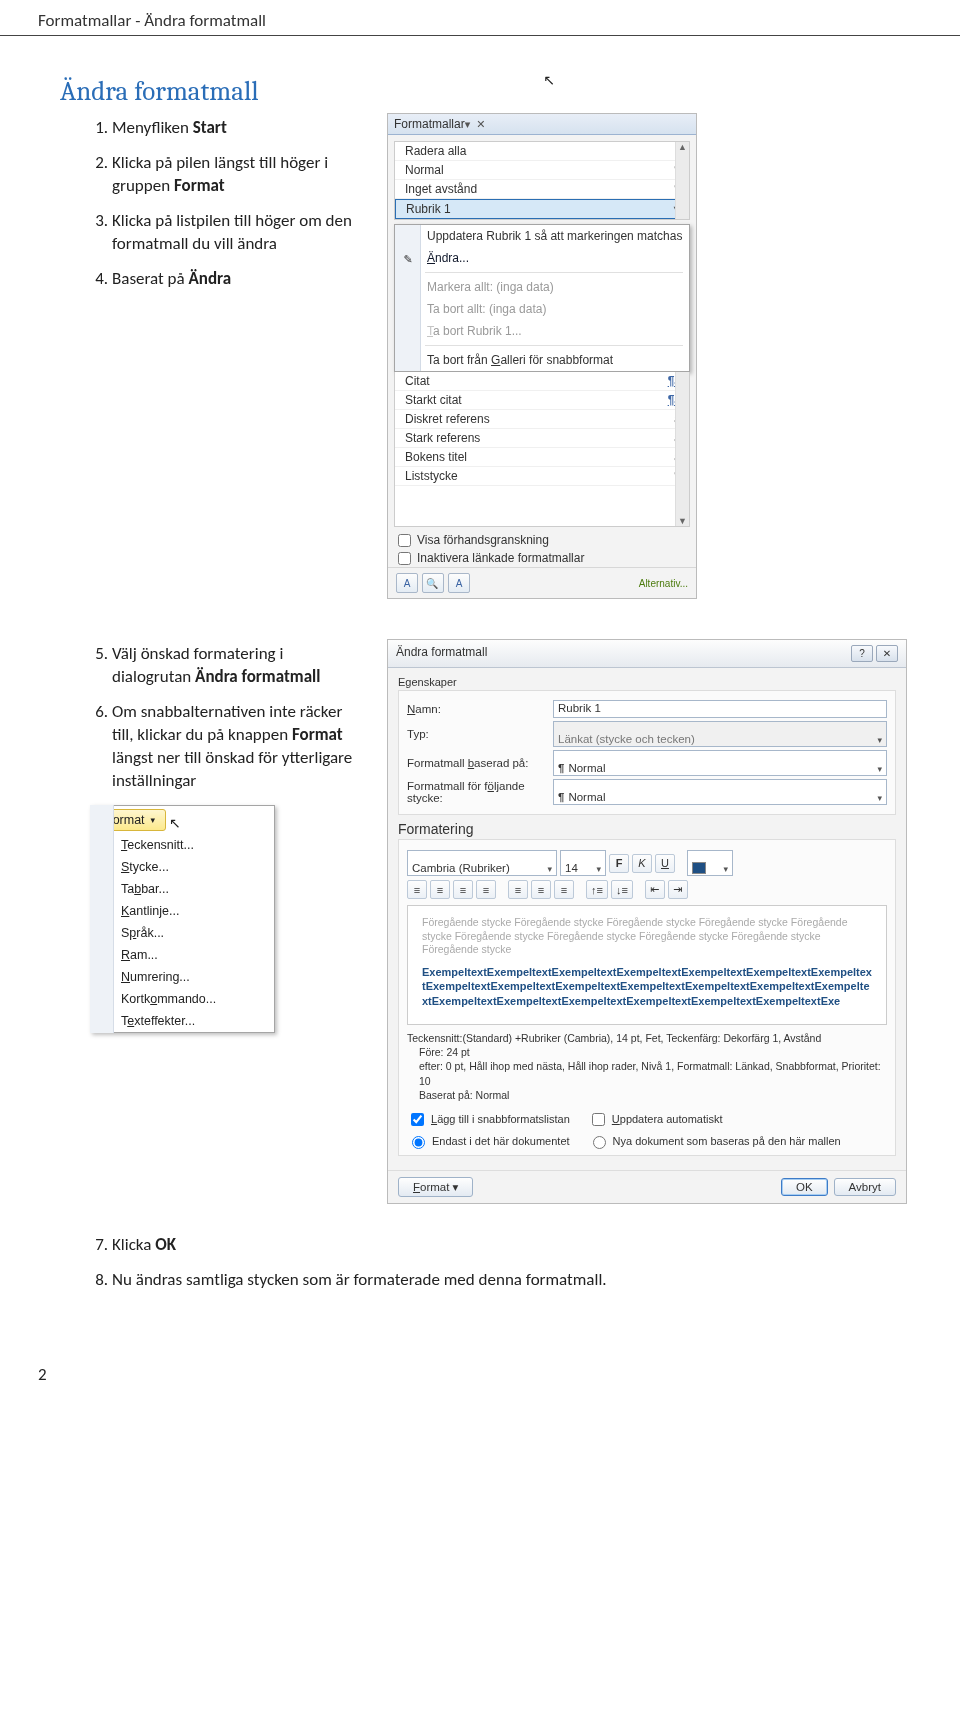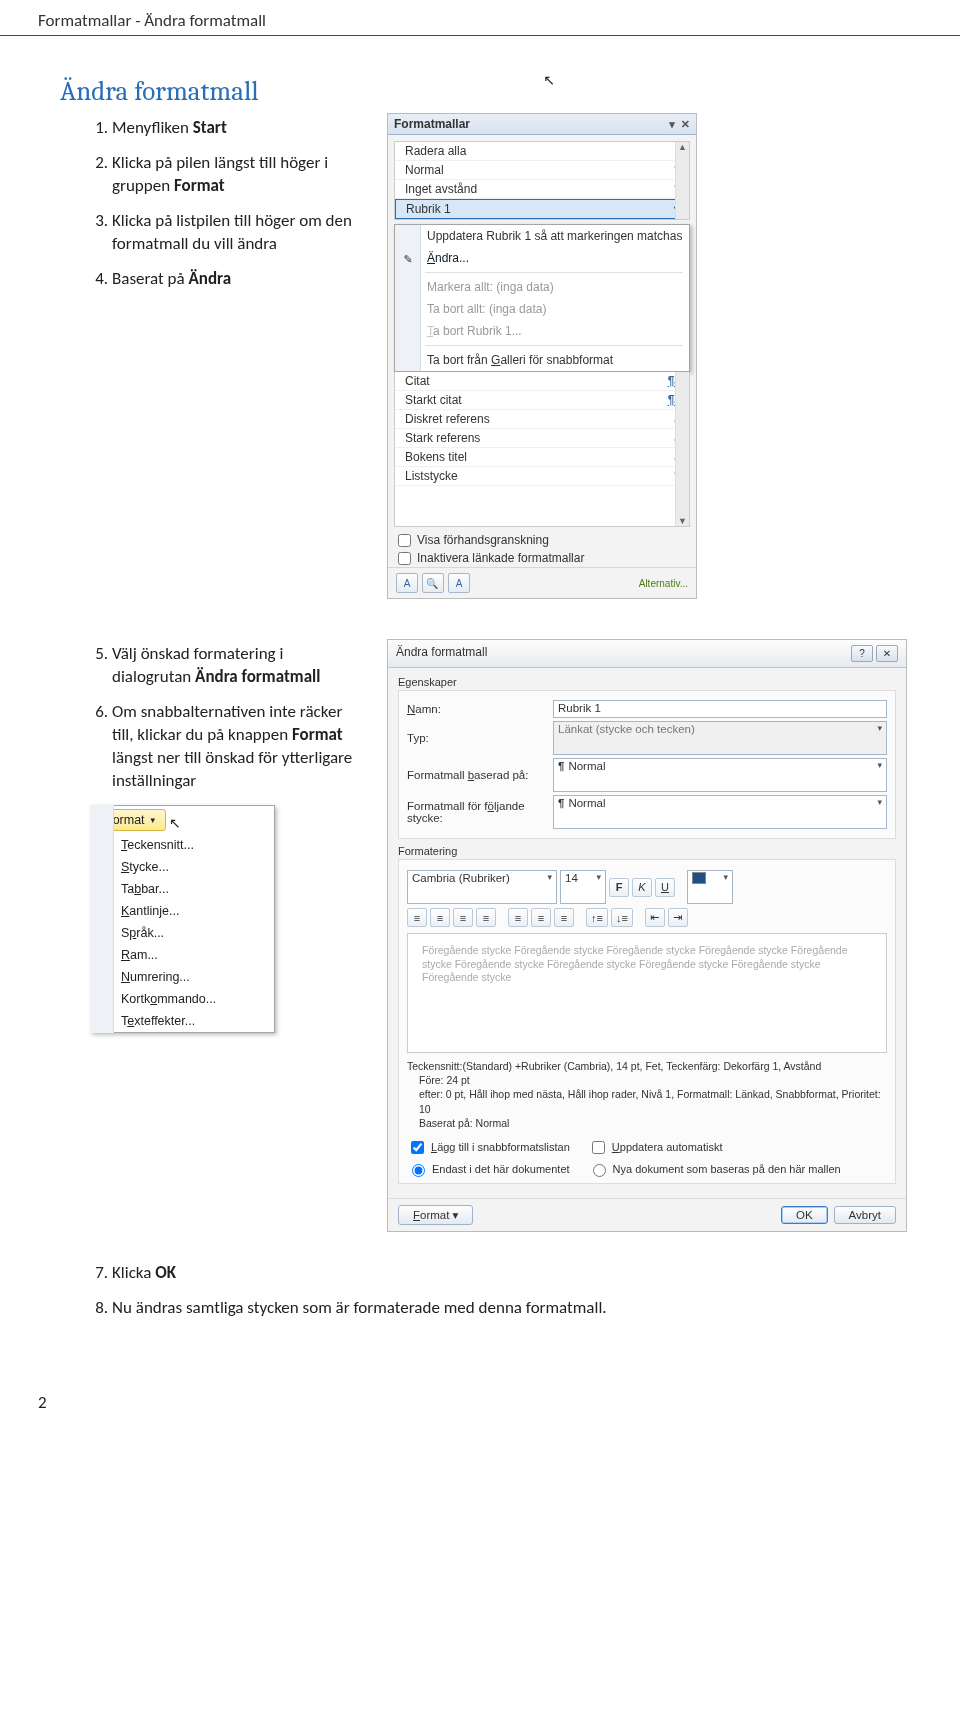--- a/index.html
+++ b/index.html
@@ -50,22 +50,22 @@
     font-size: 12px;
     font-family: "Segoe UI", Tahoma, sans-serif;
     color: #333;
   }
   
   .styles-panel { width: 310px; }
   .sp-title {
     background: linear-gradient(#e8eef7,#d6e2ef);
     border-bottom: 1px solid #9cb3d1;
     padding: 3px 6px;
-    display: flex; justify-content: space-between; align-items: center;
-    font-weight: 700;
+    display: flex; justify-content: flex-start; align-items: center;
+    font-weight: 400;
   }
   .sp-title .icons { display: flex; gap: 6px; color: #555; font-size: 11px; }
   .sp-list { background: #fff; border: 1px solid #ccc; margin: 6px 6px 4px 6px; position: relative; }
   .sp-item { display: flex; justify-content: space-between; padding: 2px 8px 2px 10px; border-bottom: 1px solid #f0f0f0; }
   .sp-item.sel { background: #d6e8f7; border: 1px solid #2a6eb3; }
   .sp-sym { color: #555; font-size: 12px; font-weight: 700; }
   .sp-sym.link { color: #3f68a7; text-decoration: underline; }
   .sp-scroll { position: absolute; right: 0; top: 0; bottom: 0; width: 14px; background: #ebebeb; border-left: 1px solid #ddd; }
   .sp-scroll .tri { font-size: 9px; text-align: center; color: #666; }
   .sp-check { padding: 2px 10px; display: flex; align-items: center; gap: 6px; }
@@ -98,21 +98,21 @@
   .dlg { width: 520px; font-size: 11.5px; background: #f3f3f3; }
   .dlg-title { background: linear-gradient(#fdfdfd,#e6eaef); padding: 5px 8px; display: flex; justify-content: space-between; border-bottom: 1px solid #bcc5d1; font-size: 12px; }
   .dlg-title .winbtns { display: flex; gap: 3px; }
   .winbtn { width: 22px; height: 17px; border: 1px solid #9aa8bb; background: linear-gradient(#f7f9fc,#d8e1ec); border-radius: 2px; font-size: 10px; display: flex; align-items:center; justify-content:center; }
   .dlg-body { padding: 8px 10px; }
   .dlg-group { border: 1px solid #ddd; background: #fbfbfb; padding: 6px 8px; margin-bottom: 6px; }
   .dlg-row { display: flex; align-items: center; gap: 6px; margin: 3px 0; }
   .dlg-row .lbl { width: 140px; color: #333; }
   .dlg-row .val { flex: 1; }
   .textfield { border: 1px solid #a7b7ca; background: #fff; padding: 1px 4px; height: 18px; width: 100%; }
-  .combo { border: 1px solid #a7b7ca; background: #fff; padding: 1px 4px; height: 34px; display: flex; justify-content: space-between; align-items: flex-start; width: 100%; }
+  .combo { border: 1px solid #a7b7ca; background: #fff; padding: 1px 4px; height: 26px; display: flex; justify-content: space-between; align-items: flex-end; width: 100%; }
   .combo .caret { font-size: 9px; color: #555; }
   .combo.disabled { background: #f0f0f0; color: #777; }
   .combo .pilcrow { font-weight: 700; margin-right: 4px; }
   .toolbar-row { display: flex; gap: 3px; align-items: center; flex-wrap: wrap; margin: 4px 0; }
   .tb-btn { border: 1px solid #bcc9d8; background: linear-gradient(#fdfdfd,#ebf0f6); height: 19px; min-width: 20px; padding: 0 4px; font-size: 11px; display: flex; align-items: center; justify-content: center; border-radius: 2px; }
   .tb-sep { width: 6px; }
   .preview-box { border: 1px solid #ccc; background: #fff; padding: 10px 14px; font-size: 10.5px; color: #aaa; line-height: 1.3; margin: 6px 0; min-height: 120px; }
   .preview-box .exemp { color: #1f4f83; font-weight: 700; font-size: 11px; word-break: break-all; display: block; margin-top: 8px; }
   .summary { color: #333; font-size: 10.5px; line-height: 1.35; margin: 4px 0 8px 0; }
   .dlg-opts { display: flex; flex-wrap: wrap; gap: 4px 18px; font-size: 11px; margin-top: 4px; }
@@ -313,21 +313,21 @@
               <span class="lbl">Formatmall för f<span class="u">ö</span>ljande stycke:</span>
               <span class="val">
                   <div class="combo">
                     <span><span class="pilcrow">¶</span><span>Normal</span></span>
                     <span class="caret">▾</span>
                   </div>
                 </span>
             </div>
           </div>
 
-          <div style="font-size:11px; margin-bottom:2px;">Formatering</div>
+          <div style="font-size:14px; margin-bottom:2px;">Formatering</div>
           <div class="dlg-group">
             <div class="toolbar-row">
               <div class="combo" style="width:150px;">
                   <span>Cambria (Rubriker)</span>
                   <span class="caret">▾</span>
                 </div>
               <div class="combo" style="width:46px;">
                   <span>14</span>
                   <span class="caret">▾</span>
                 </div>
@@ -358,20 +358,21 @@
               <div class="tb-sep"></div>
               <div class="tb-btn">↑≡</div>
               <div class="tb-btn">↓≡</div>
               <div class="tb-sep"></div>
               <div class="tb-btn">⇤</div>
               <div class="tb-btn">⇥</div>
             </div>
 
             <div class="preview-box">
               <span>Föregående stycke Föregående stycke Föregående stycke Föregående stycke Föregående stycke Föregående stycke Föregående stycke Föregående stycke Föregående stycke Föregående stycke</span>
+              <span class="exemp">ExempeltextExempeltextExempeltextExempeltextExempeltextExempeltextExempeltextExempeltextExempeltextExempeltextExempeltextExempeltextExempeltextExempeltextExempeltextExempeltextExempeltextExempeltextExempeltextExempeltextExe</span>
             </div>
 
             <div class="summary">
               <div>Teckensnitt:(Standard) +Rubriker (Cambria), 14 pt, Fet, Teckenfärg: Dekorfärg 1, Avstånd</div>
               <div style="padding-left:12px;">Före:  24 pt</div>
               <div style="padding-left:12px;">efter:  0 pt, Håll ihop med nästa, Håll ihop rader, Nivå 1, Formatmall: Länkad, Snabbformat, Prioritet: 10</div>
               <div style="padding-left:12px;">Baserat på: Normal</div>
             </div>
 
             <div class="dlg-opts">

